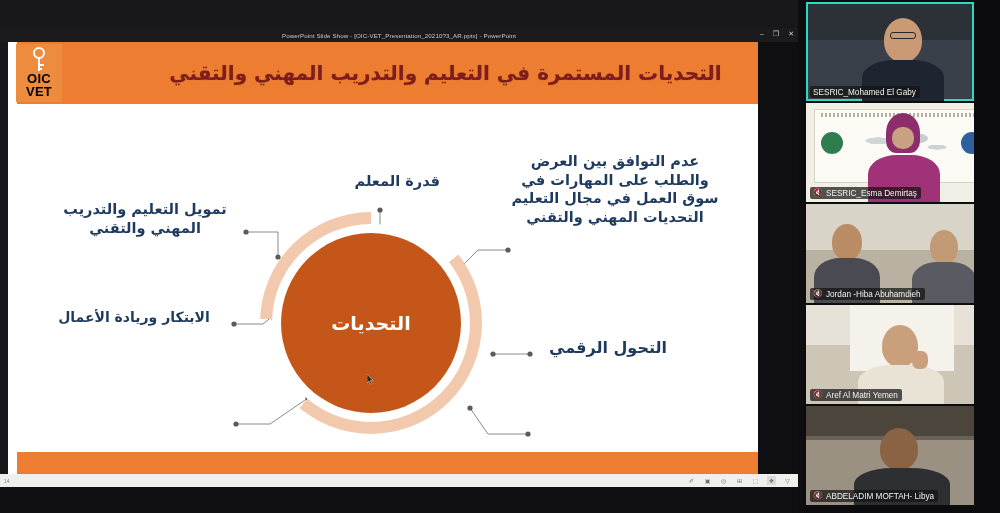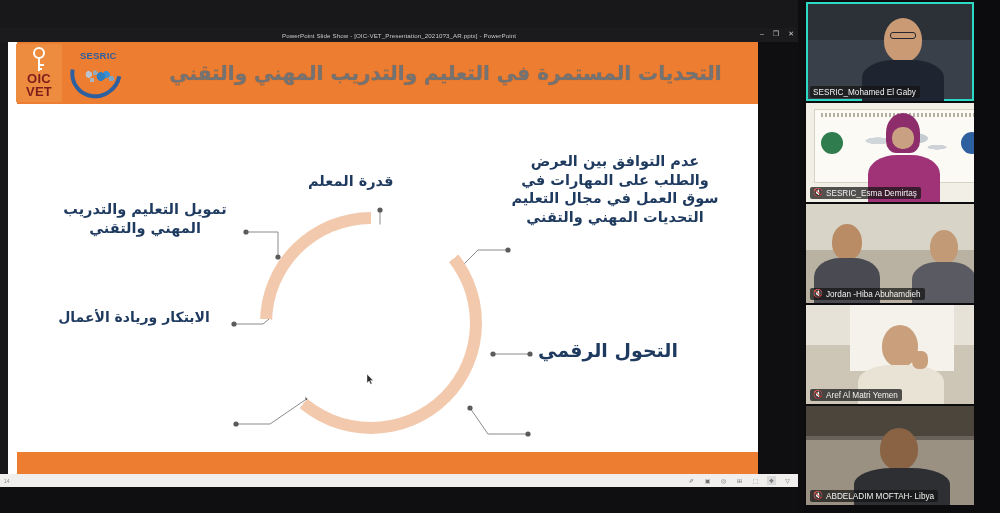--- a/index.html
+++ b/index.html
@@ -54,21 +54,21 @@
   #oic-key { width: 16px; height: 25px; position: relative; }
   #oic-key .ring {
     position: absolute; left: 2px; top: 0; width: 12px; height: 12px;
     border: 2.4px solid #ffffff; border-radius: 50%;
   }
   #oic-key .stem {
     position: absolute; left: 6.6px; top: 10px; width: 2.6px; height: 14px; background: #ffffff;
   }
   #oic-key .tooth1 { position: absolute; left: 6.6px; top: 17px; width: 6px; height: 2.2px; background:#fff;}
   #oic-key .tooth2 { position: absolute; left: 6.6px; top: 21px; width: 4.5px; height: 2.2px; background:#fff;}
-  .oic-word { font-size: 13px; font-weight: 700; color: #7f1d1d; line-height: 1.02; letter-spacing: .3px;}
+  .oic-word { font-size: 13px; font-weight: 700; color: #000000; line-height: 1.02; letter-spacing: .3px;}
   #sesric-logo { width: 62px; height: 56px; position: relative; }
   #sesric-crescent {
     position: absolute; left: 2px; top: 3px; width: 52px; height: 50px;
     border: 4px solid #2E5F9E; border-radius: 50%;
     border-right-color: transparent; border-top-color: transparent;
     transform: rotate(-35deg);
   }
   #sesric-text {
     position: absolute; left: 12px; top: 5px; font-size: 9.5px; font-weight: 700;
     color: #2E5F9E; letter-spacing: .2px;
@@ -82,21 +82,21 @@
       radial-gradient(circle at 52% 52%, #2E7FBF 0 4.2px, transparent 4.4px),
       radial-gradient(circle at 66% 44%, #3E8FD0 0 3.4px, transparent 3.6px),
       radial-gradient(circle at 78% 60%, #7FA6C4 0 2.6px, transparent 2.8px),
       radial-gradient(circle at 30% 66%, #aab6c2 0 2.2px, transparent 2.4px);
   }
 
   
   #slide-title {
     position: absolute; left: 130px; top: 0; width: 615px; height: 62px;
     display: flex; align-items: center; justify-content: center;
-    color: #737373; font-size: 20px; font-weight: 700; direction: rtl;
+    color: #7f1d1d; font-size: 20px; font-weight: 700; direction: rtl;
     text-align: center; font-family: "DejaVu Sans", sans-serif;
     text-shadow: 0 0 1px rgba(0,0,0,.25);
   }
 
   
   #donut-wrap { position: absolute; left: 252px; top: 170px; width: 222px; height: 222px; }
   #donut-outer {
     position: absolute; inset: 0; border-radius: 50%;
     background: conic-gradient(from 150deg,
         #F2C9AC 0deg 70deg,
@@ -123,23 +123,23 @@
   #connectors { position: absolute; left: 0; top: 0; width: 750px; height: 432px; pointer-events: none; }
 
   
   .label {
     position: absolute; color: #1F3A5F; font-weight: 700; direction: rtl;
     font-family: "DejaVu Sans", sans-serif; line-height: 1.28;
   }
   #lbl-financing { left: 42px; top: 158px; width: 190px; text-align: center; font-size: 14.5px; }
   #lbl-innovation { left: 26px; top: 267px; width: 200px; text-align: center; font-size: 14px; }
   #lbl-access { left: 72px; top: 362px; width: 150px; text-align: center; font-size: 14.5px; }
-  #lbl-teacher { left: 300px; top: 130px; width: 120px; text-align: left; font-size: 14.5px; }
+  #lbl-teacher { left: 312px; top: 130px; width: 120px; text-align: right; font-size: 14.5px; }
   #lbl-mismatch { left: 498px; top: 110px; width: 218px; text-align: center; font-size: 14.5px; }
-  #lbl-digital { left: 530px; top: 296px; width: 140px; text-align: center; font-size: 19px; }
+  #lbl-digital { left: 530px; top: 296px; width: 140px; text-align: center; font-size: 16px; }
   #lbl-image { left: 528px; top: 370px; width: 200px; text-align: center; font-size: 14.5px; }
 
   
   #cursor {
     position: absolute; left: 359px; top: 332px; width: 7px; height: 11px;
   }
 
   
   #ppt-toolbar {
     position: absolute; left: 0; top: 474px; width: 798px; height: 13px;
@@ -233,25 +233,20 @@
       <div id="logos">
         <div id="oic-logo">
           <div id="oic-key">
             <span class="ring"></span>
               <span class="stem"></span>
             <span class="tooth1"></span>
               <span class="tooth2"></span>
           </div>
           <span class="oic-word">OIC</span>
           <span class="oic-word">VET</span>
-        </div>
-        <div id="sesric-logo">
-          <div id="sesric-crescent"></div>
-          <div id="sesric-globe"></div>
-          <div id="sesric-text">SESRIC</div>
         </div>
       </div>
 
       <div id="slide-title">التحديات المستمرة في التعليم والتدريب المهني والتقني</div>
 
       <svg id="connectors" viewBox="0 0 750 432">
         <g stroke="#8b8b8b" stroke-width="1" fill="none">
           <path d="M238,190 L270,190 L270,215"></path>
           <path d="M226,282 L255,282 L272,268"></path>
           <path d="M228,382 L262,382 L300,356"></path>
@@ -273,20 +268,23 @@
           <circle cx="485" cy="312" r="2.6"></circle>
           <circle cx="462" cy="366" r="2.6"></circle>
           <circle cx="300" cy="356" r="2.6"></circle>
           <circle cx="272" cy="268" r="2.6"></circle>
         </g>
       </svg>
 
       <div id="donut-wrap">
         <div id="donut-outer"></div>
         <div id="donut-gap"></div>
+        <div id="donut-core">
+          <span id="donut-core-label">التحديات</span>
+        </div>
       </div>
 
       <div class="label" id="lbl-teacher">قدرة المعلم</div>
       <div class="label" id="lbl-mismatch">عدم التوافق بين العرض والطلب على المهارات في سوق العمل في مجال التعليم التحديات المهني والتقني</div>
       <div class="label" id="lbl-digital">التحول الرقمي</div>
       <div class="label" id="lbl-innovation">الابتكار وريادة الأعمال</div>
       <div class="label" id="lbl-financing">تمويل التعليم والتدريب المهني والتقني</div>
 
       <svg id="cursor" viewBox="0 0 8 12">
         <polygon points="0,0 0,10 2.4,7.6 4.2,11.4 5.7,10.6 4,7 7,7" fill="#2a2a2a" stroke="#f0f0f0" stroke-width=".5"></polygon>

